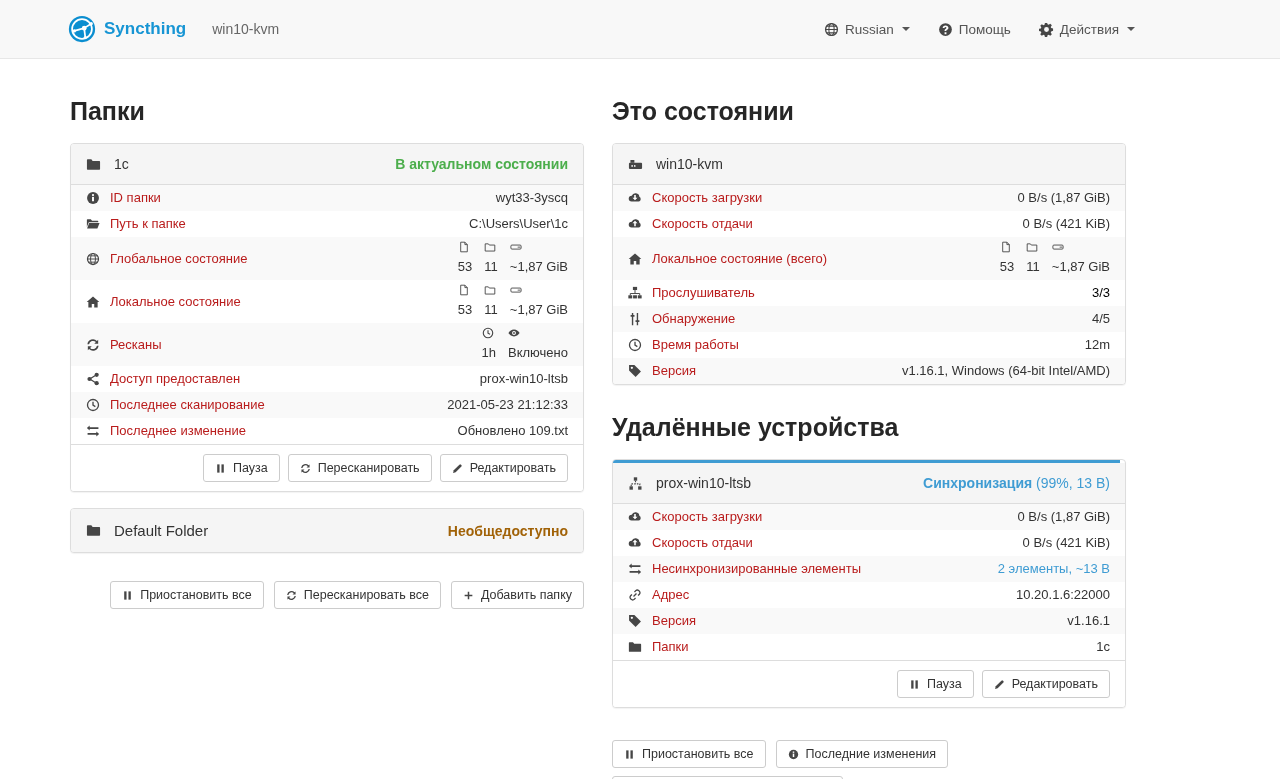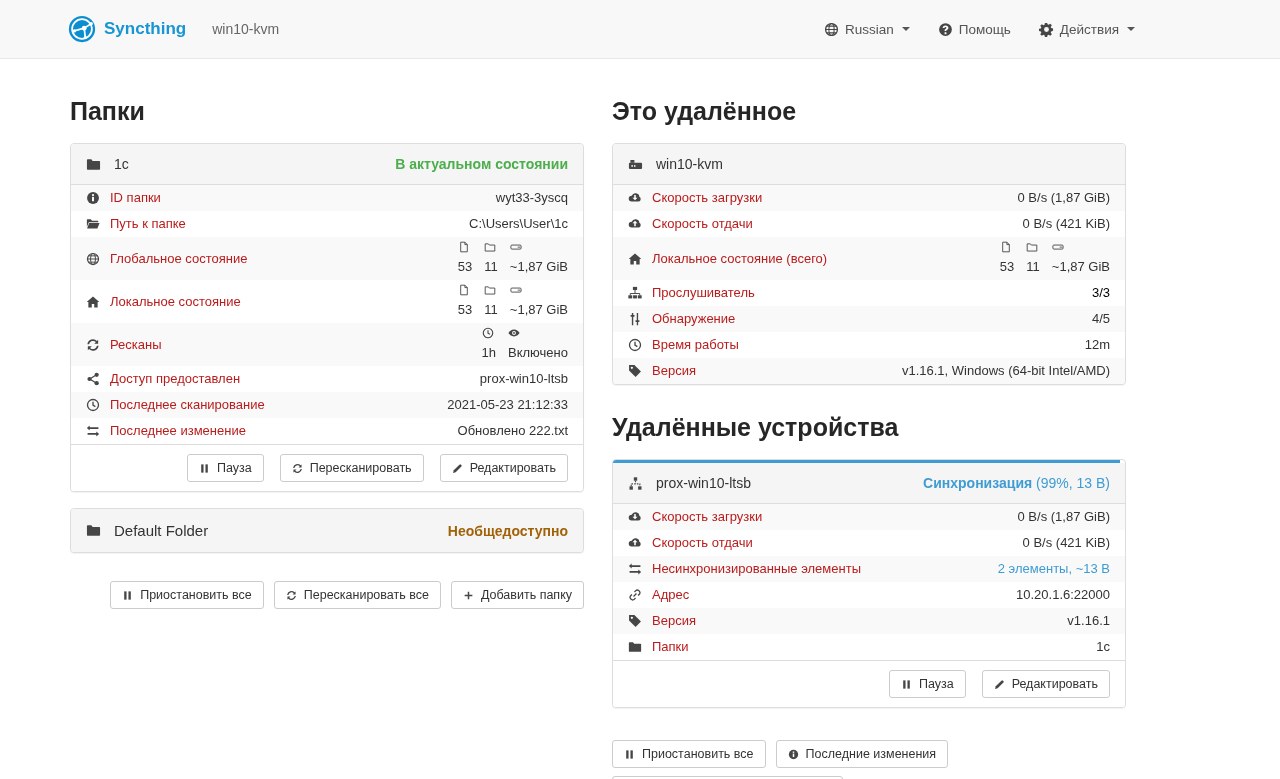--- a/index.html
+++ b/index.html
@@ -42,21 +42,21 @@
   
   .trow { display:flex; align-items:center; padding:4px 15px; min-height:26px; line-height:18px; }
   .trow:nth-child(odd) { background:#f9f9f9; }
   .lbl { margin-left:10px; color:#b91c1c; }
   .val { margin-left:auto; text-align:right; color:#333; white-space:nowrap; }
   .val.link { color:#3f9cd3; cursor:pointer; }
   .val.green { color:#000000; }
   .stateval { display:inline-flex; gap:12px; align-items:center; }
   .pair { display:inline-flex; gap:5px; align-items:flex-start;flex-direction:column; }
   
-  .panel-footer { padding:9px 15px; display:flex; justify-content:flex-end; gap:16px; border-top:1px solid #ddd; background:#fff; }
+  .panel-footer { padding:9px 15px; display:flex; justify-content:flex-end; gap:8px; border-top:1px solid #ddd; background:#fff; }
   .btn {
     display:inline-flex; align-items:center; gap:7px;
     padding:6px 11px; border:1px solid #ccc; border-radius:3px; background:#fff;
     font-size:12.5px; color:#333; cursor:pointer; font-family:inherit; white-space:nowrap;
   }
   .btn-row { display:flex; gap:10px; margin-top:28px; }
   .btn-row.right { justify-content:flex-end; }
   .btn-row.wrap { flex-wrap:wrap; row-gap:8px; margin-top:32px; }
   
   .ic { display:inline-flex; color:#464646; flex:none; }
@@ -286,21 +286,21 @@
           <span class="lbl">Последнее сканирование</span>
           <span class="val">2021-05-23 21:12:33</span>
         </div>
         <div class="trow">
           <span class="ic">
               <svg viewBox="0 0 16 16">
                 <path fill="currentColor" d="M4.2 1.8L1 4.6l3.2 2.8V5.6h10v-2h-10zM11.8 8.6L15 11.4l-3.2 2.8v-1.8h-10v-2h10z"></path>
               </svg>
             </span>
           <span class="lbl">Последнее изменение</span>
-          <span class="val">Обновлено 222.txt</span>
+          <span class="val">Обновлено 109.txt</span>
         </div>
       </div>
       <div class="panel-footer">
         <button class="btn">
           <span class="ic bic">
               <svg viewBox="0 0 16 16">
                 <rect fill="currentColor" x="3.2" y="2" width="3.4" height="12"></rect>
                 <rect fill="currentColor" x="9.4" y="2" width="3.4" height="12"></rect>
               </svg>
             </span>
@@ -360,21 +360,21 @@
             <svg viewBox="0 0 16 16">
               <path fill="currentColor" d="M6.9 2.4h2.2v4.5h4.5v2.2H9.1v4.5H6.9V9.1H2.4V6.9h4.5z"></path>
             </svg>
           </span>
         <span>Добавить папку</span>
       </button>
     </div>
   </div>
 
   <div class="col">
-    <h2 class="sect">Это удалённое</h2>
+    <h2 class="sect">Это состоянии</h2>
 
     <div class="panel">
       <div class="panel-heading bordered">
         <span class="ic hd">
             <svg viewBox="0 0 16 16">
               <rect fill="currentColor" x="1" y="6.2" width="14" height="6.6" rx="1"></rect>
               <rect fill="currentColor" x="2.6" y="3.2" width="4.2" height="3"></rect>
               <circle fill="#fff" cx="4.4" cy="9.5" r=".9"></circle>
               <circle fill="#fff" cx="7.2" cy="9.5" r=".9"></circle>
             </svg>

